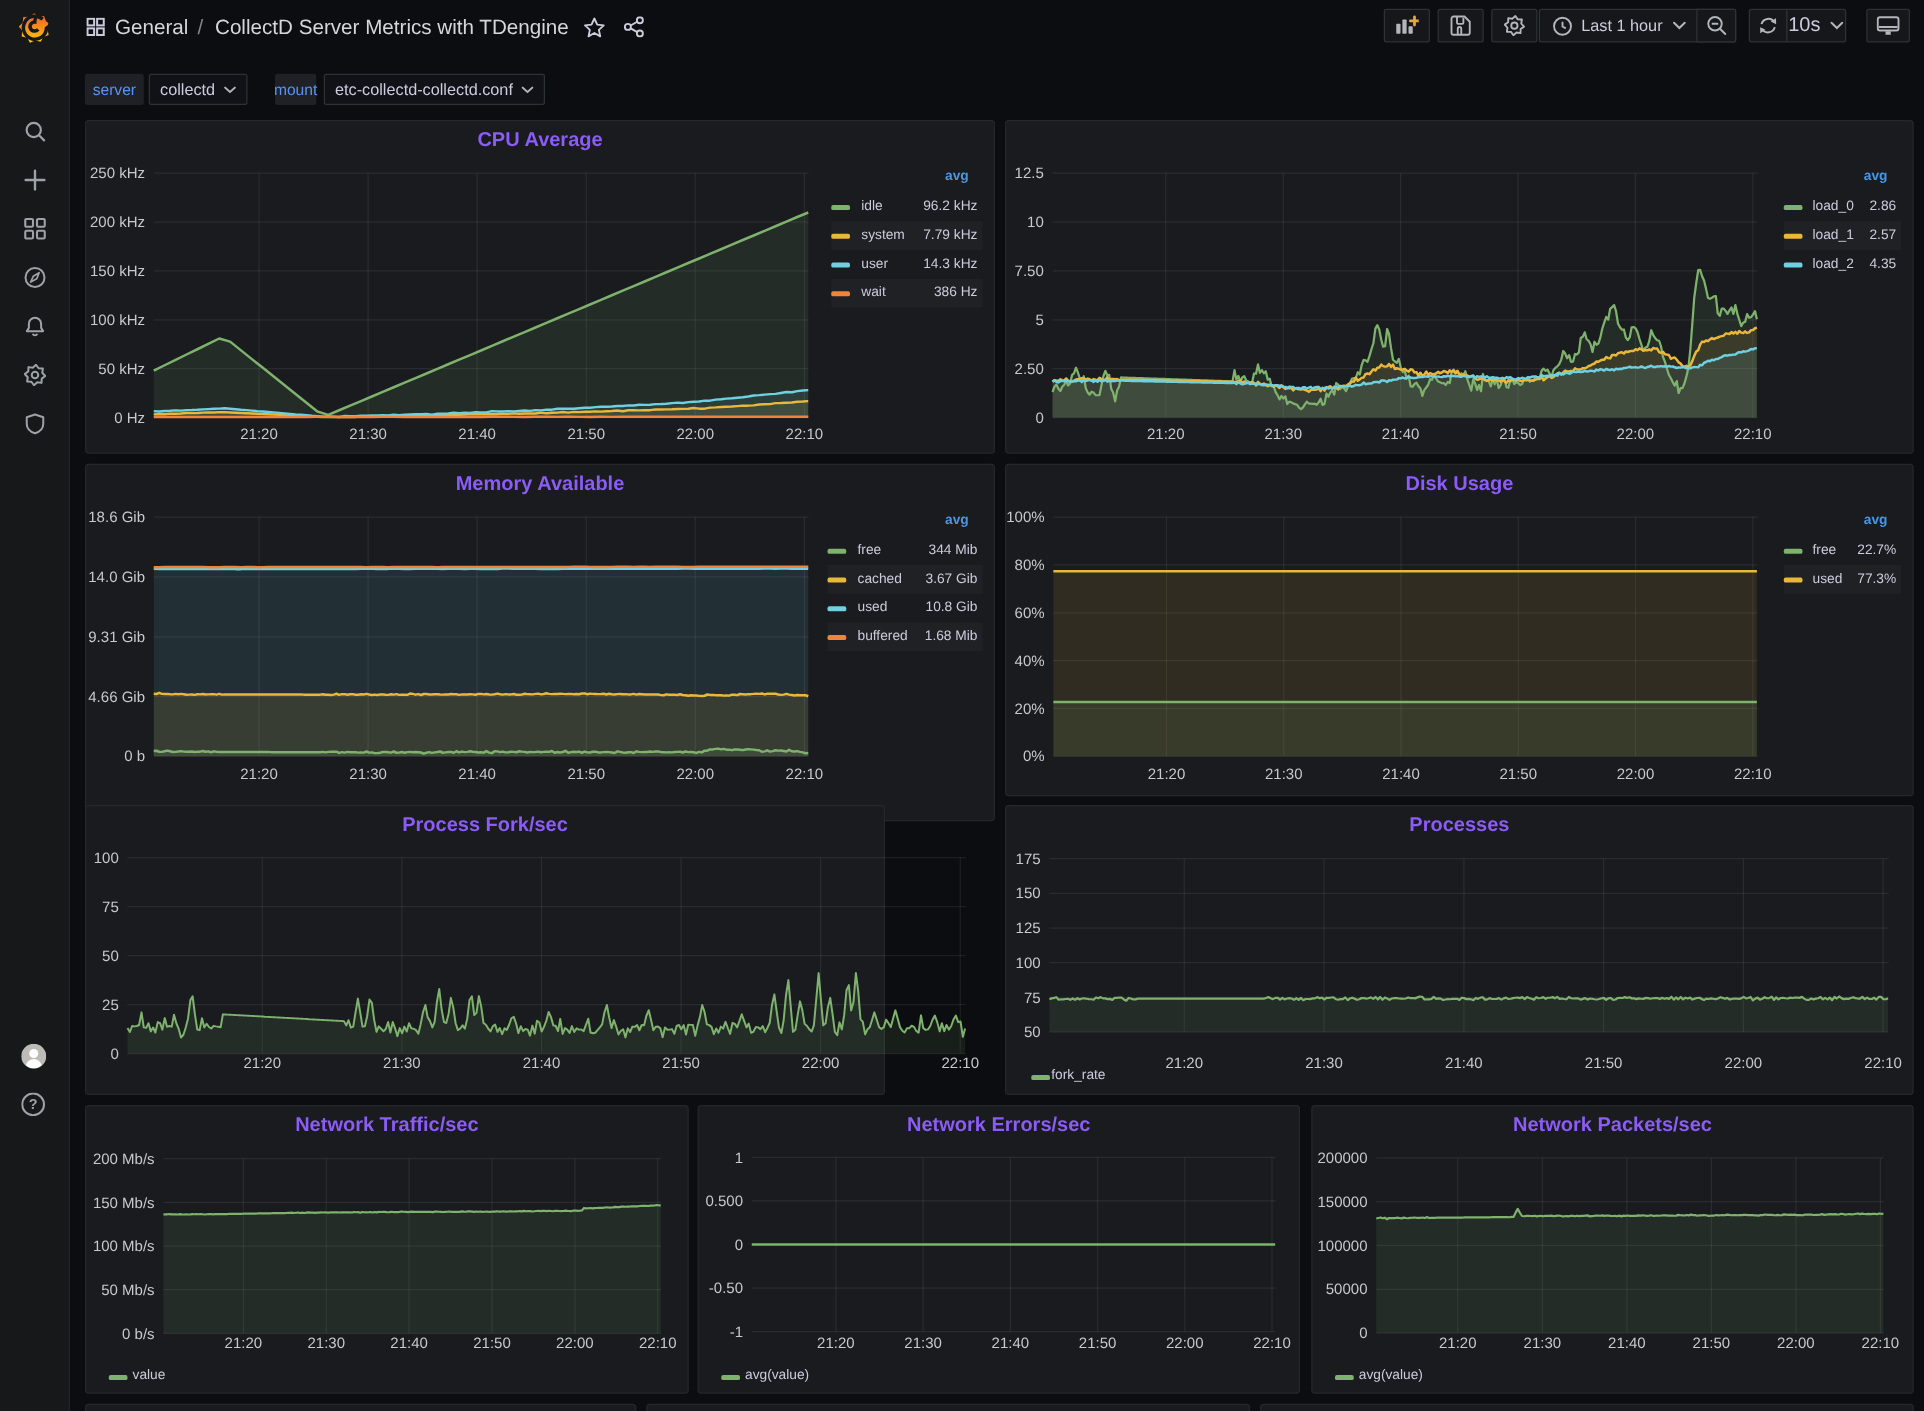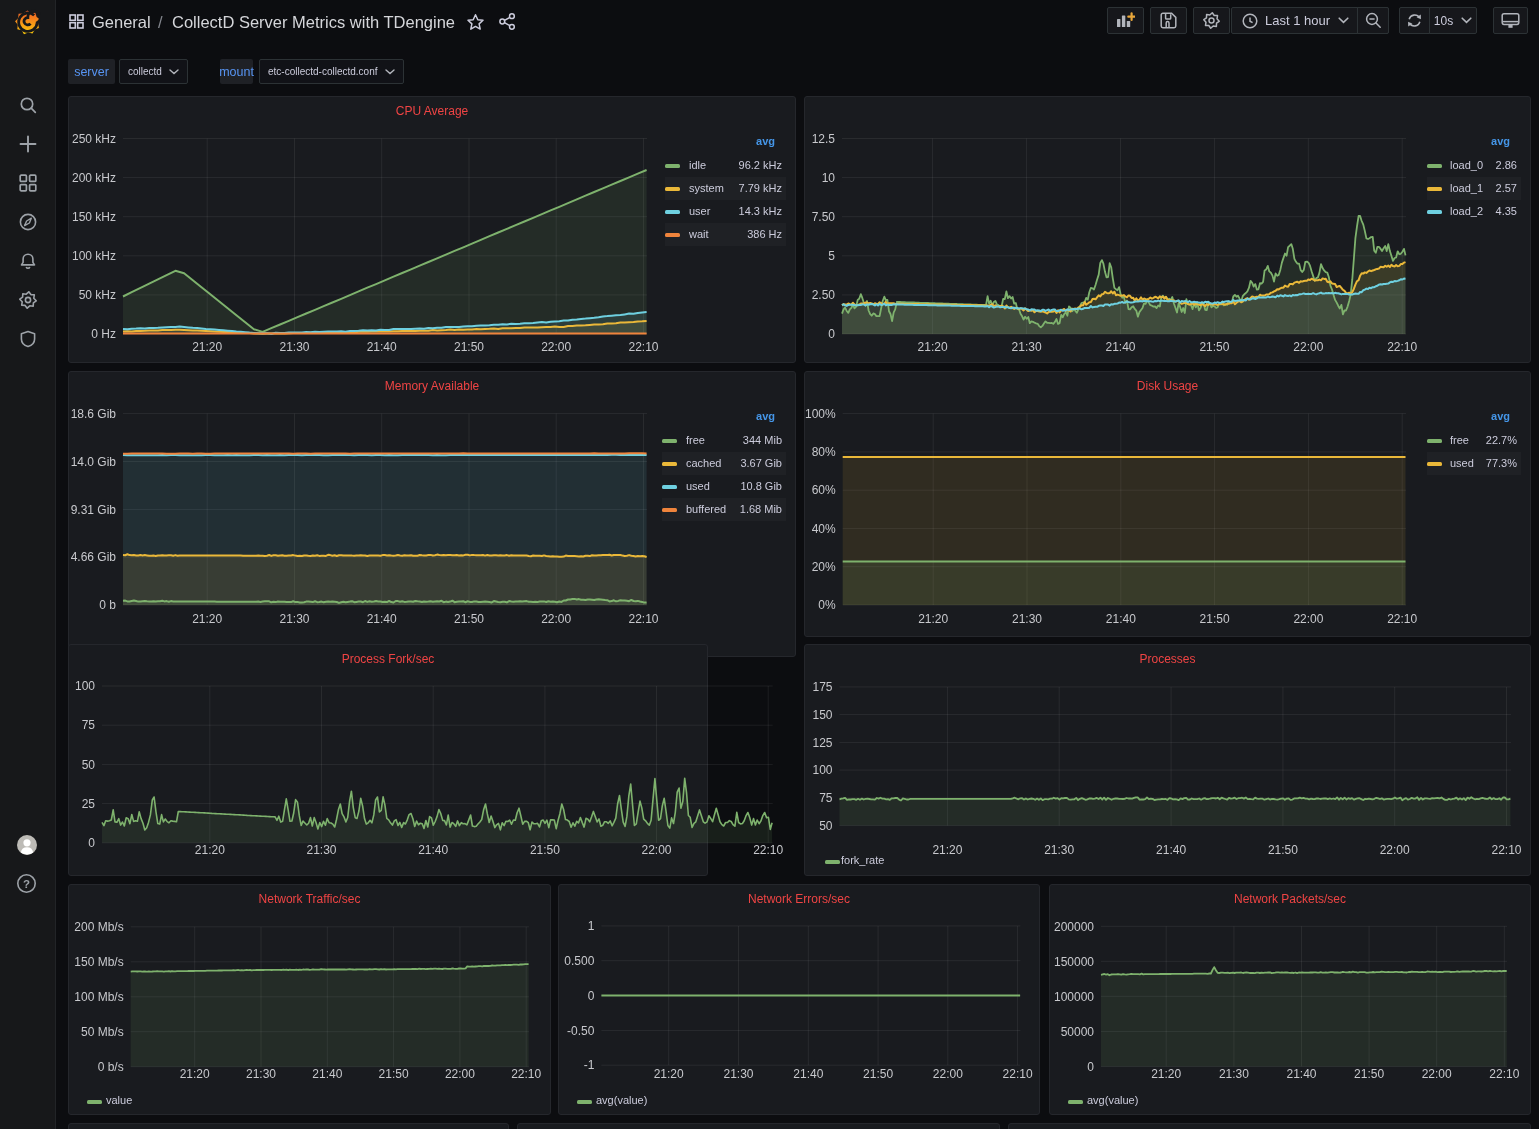--- a/index.html
+++ b/index.html
@@ -1,20 +1,20 @@
 <!DOCTYPE html>
 <html><head><meta charset="utf-8"><style>
 *{margin:0;padding:0;box-sizing:border-box}
 html,body{width:1539px;height:1129px;background:#0c0d10;font-family:"Liberation Sans",sans-serif;overflow:hidden;position:relative}
 .panel{position:absolute;background:#191b1f;border:1px solid #25272c;border-radius:3px}
-.ptitle{position:absolute;left:0;top:7px;width:100%;text-align:center;font-size:12px;font-weight:400;color:#ef4444}
+.ptitle{position:absolute;left:0;top:7px;width:100%;text-align:center;font-size:16px;font-weight:700;color:#8b5cf6}
 .sidebar{position:absolute;left:0;top:0;width:56px;height:1129px;background:#17181a;border-right:1px solid #222427}
 .tbtn{position:absolute;top:7px;height:27px;border:1px solid #2c3235;border-radius:2px;background:#16171b;display:flex;align-items:center;justify-content:center}
 .vlabel{position:absolute;top:59px;height:25px;background:#1f2126;border-radius:2px;color:#5794f2;font-size:12.5px;display:flex;align-items:center;justify-content:center}
-.vvalue{position:absolute;top:59px;height:25px;border:1px solid #2c3235;border-radius:2px;background:#111217;color:#ccccdc;font-size:10px;display:flex;align-items:center;padding:0 8px}
+.vvalue{position:absolute;top:59px;height:25px;border:1px solid #2c3235;border-radius:2px;background:#111217;color:#ccccdc;font-size:13px;display:flex;align-items:center;padding:0 8px}
 .bc{position:absolute;top:0;height:44px;display:flex;align-items:center;color:#d5d6da;font-size:16.5px}
 svg{display:block}
 </style></head>
 <body>
 <div class="sidebar"></div>
 <svg style="position:absolute;left:14px;top:9px" width="27" height="27" viewBox="0 0 26 26">
     <defs>
       <linearGradient id="g1" x1="0" y1="0" x2="0" y2="1">
 <stop offset="0" stop-color="#F05A28"></stop>
         <stop offset="1" stop-color="#FBCA0A"></stop>
@@ -136,21 +136,21 @@
       <g fill="none" stroke="#b2b5bc" stroke-width="1.6">
         <path d="M3.2 7.3 A5.6 5.6 0 0 1 13.5 5.9"></path>
         <path d="M13.8 9.7 A5.6 5.6 0 0 1 3.5 11.1"></path>
       </g>
       <g fill="#b2b5bc">
         <path d="M14.8 2.5 L14.9 7.3 L10.6 5.2 Z"></path>
         <path d="M2.2 14.5 L2.1 9.7 L6.4 11.8 Z"></path>
       </g>
     </svg>
   </div>
-<div class="tbtn" style="left:1429px;width:48px;color:#ccccdc;font-size:12px;border-top-left-radius:0;border-bottom-left-radius:0">10s<svg width="11" height="7" style="margin-left:8px">
+<div class="tbtn" style="left:1429px;width:48px;color:#ccccdc;font-size:16px;border-top-left-radius:0;border-bottom-left-radius:0">10s<svg width="11" height="7" style="margin-left:8px">
       <path d="M1.2 1.2 L5.5 5.4 L9.8 1.2" fill="none" stroke="#b2b5bc" stroke-width="1.6" stroke-linecap="round"></path>
     </svg></div>
 <div class="tbtn" style="left:1493px;width:35px">
     <svg width="19" height="17">
       <rect x="1.2" y="1.8" width="16.6" height="10.6" rx="1.8" fill="none" stroke="#b2b5bc" stroke-width="1.5"></rect>
       <line x1="2" y1="9.6" x2="17" y2="9.6" stroke="#b2b5bc" stroke-width="1.5"></line>
       <rect x="7.4" y="13" width="4.2" height="2.8" fill="#b2b5bc"></rect>
     </svg>
   </div>
 <div class="vlabel" style="left:68px;width:47px">server</div>

